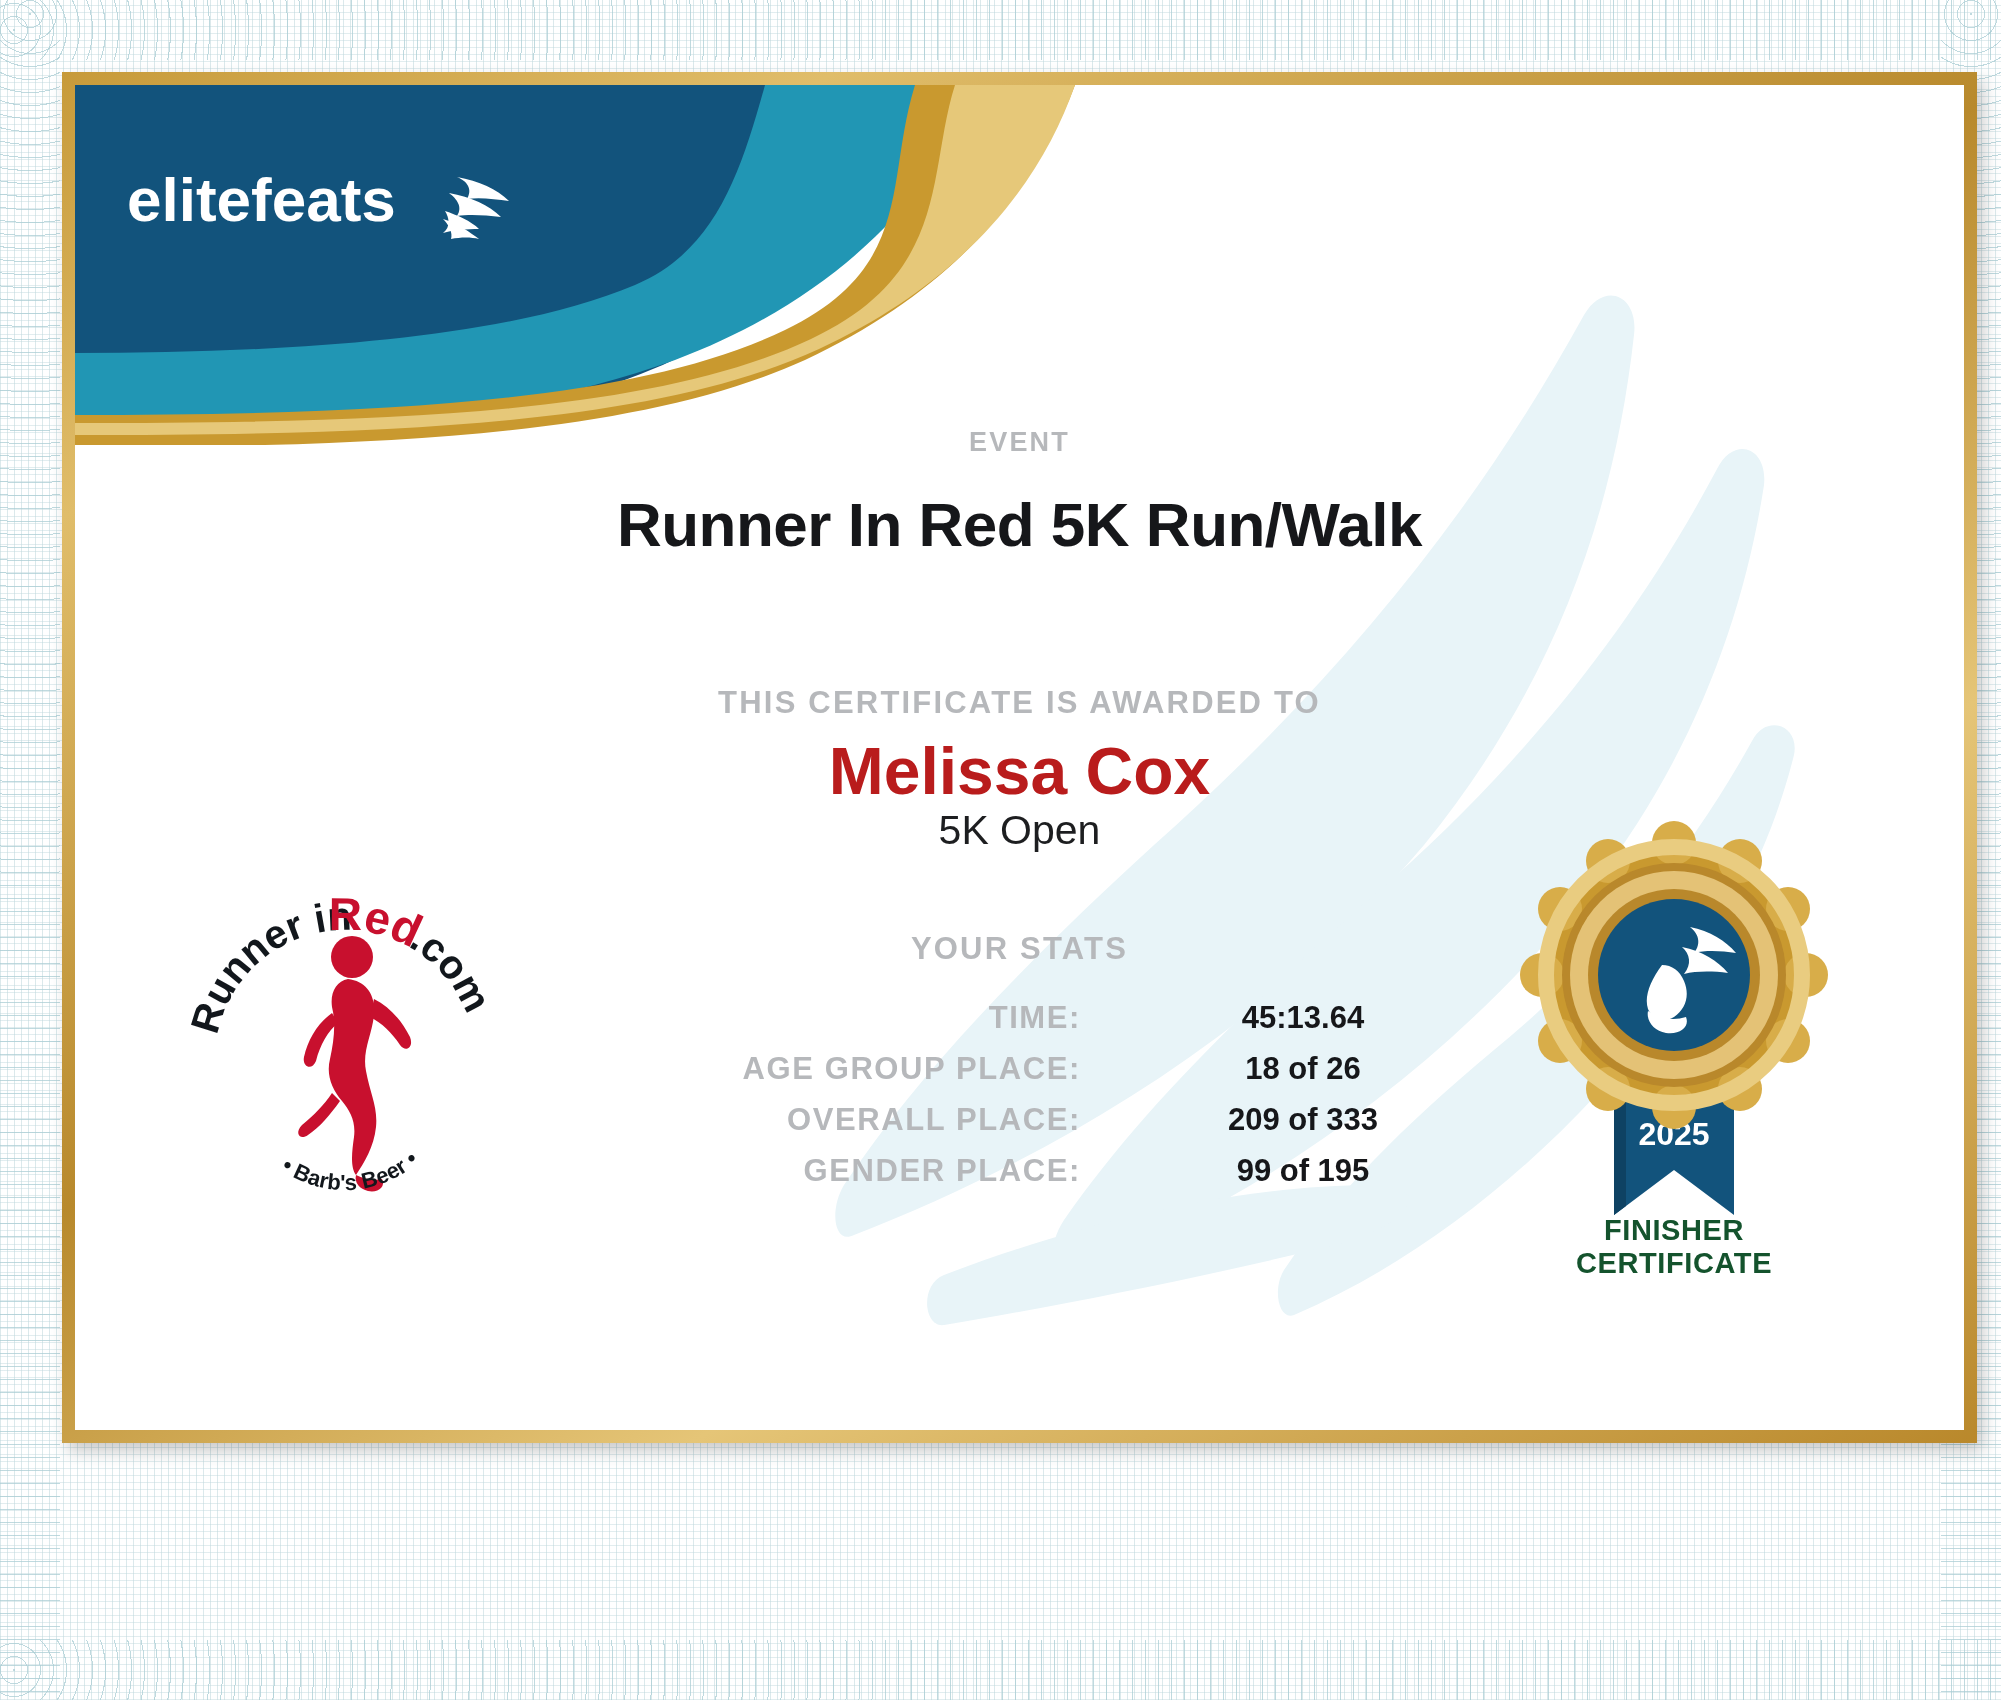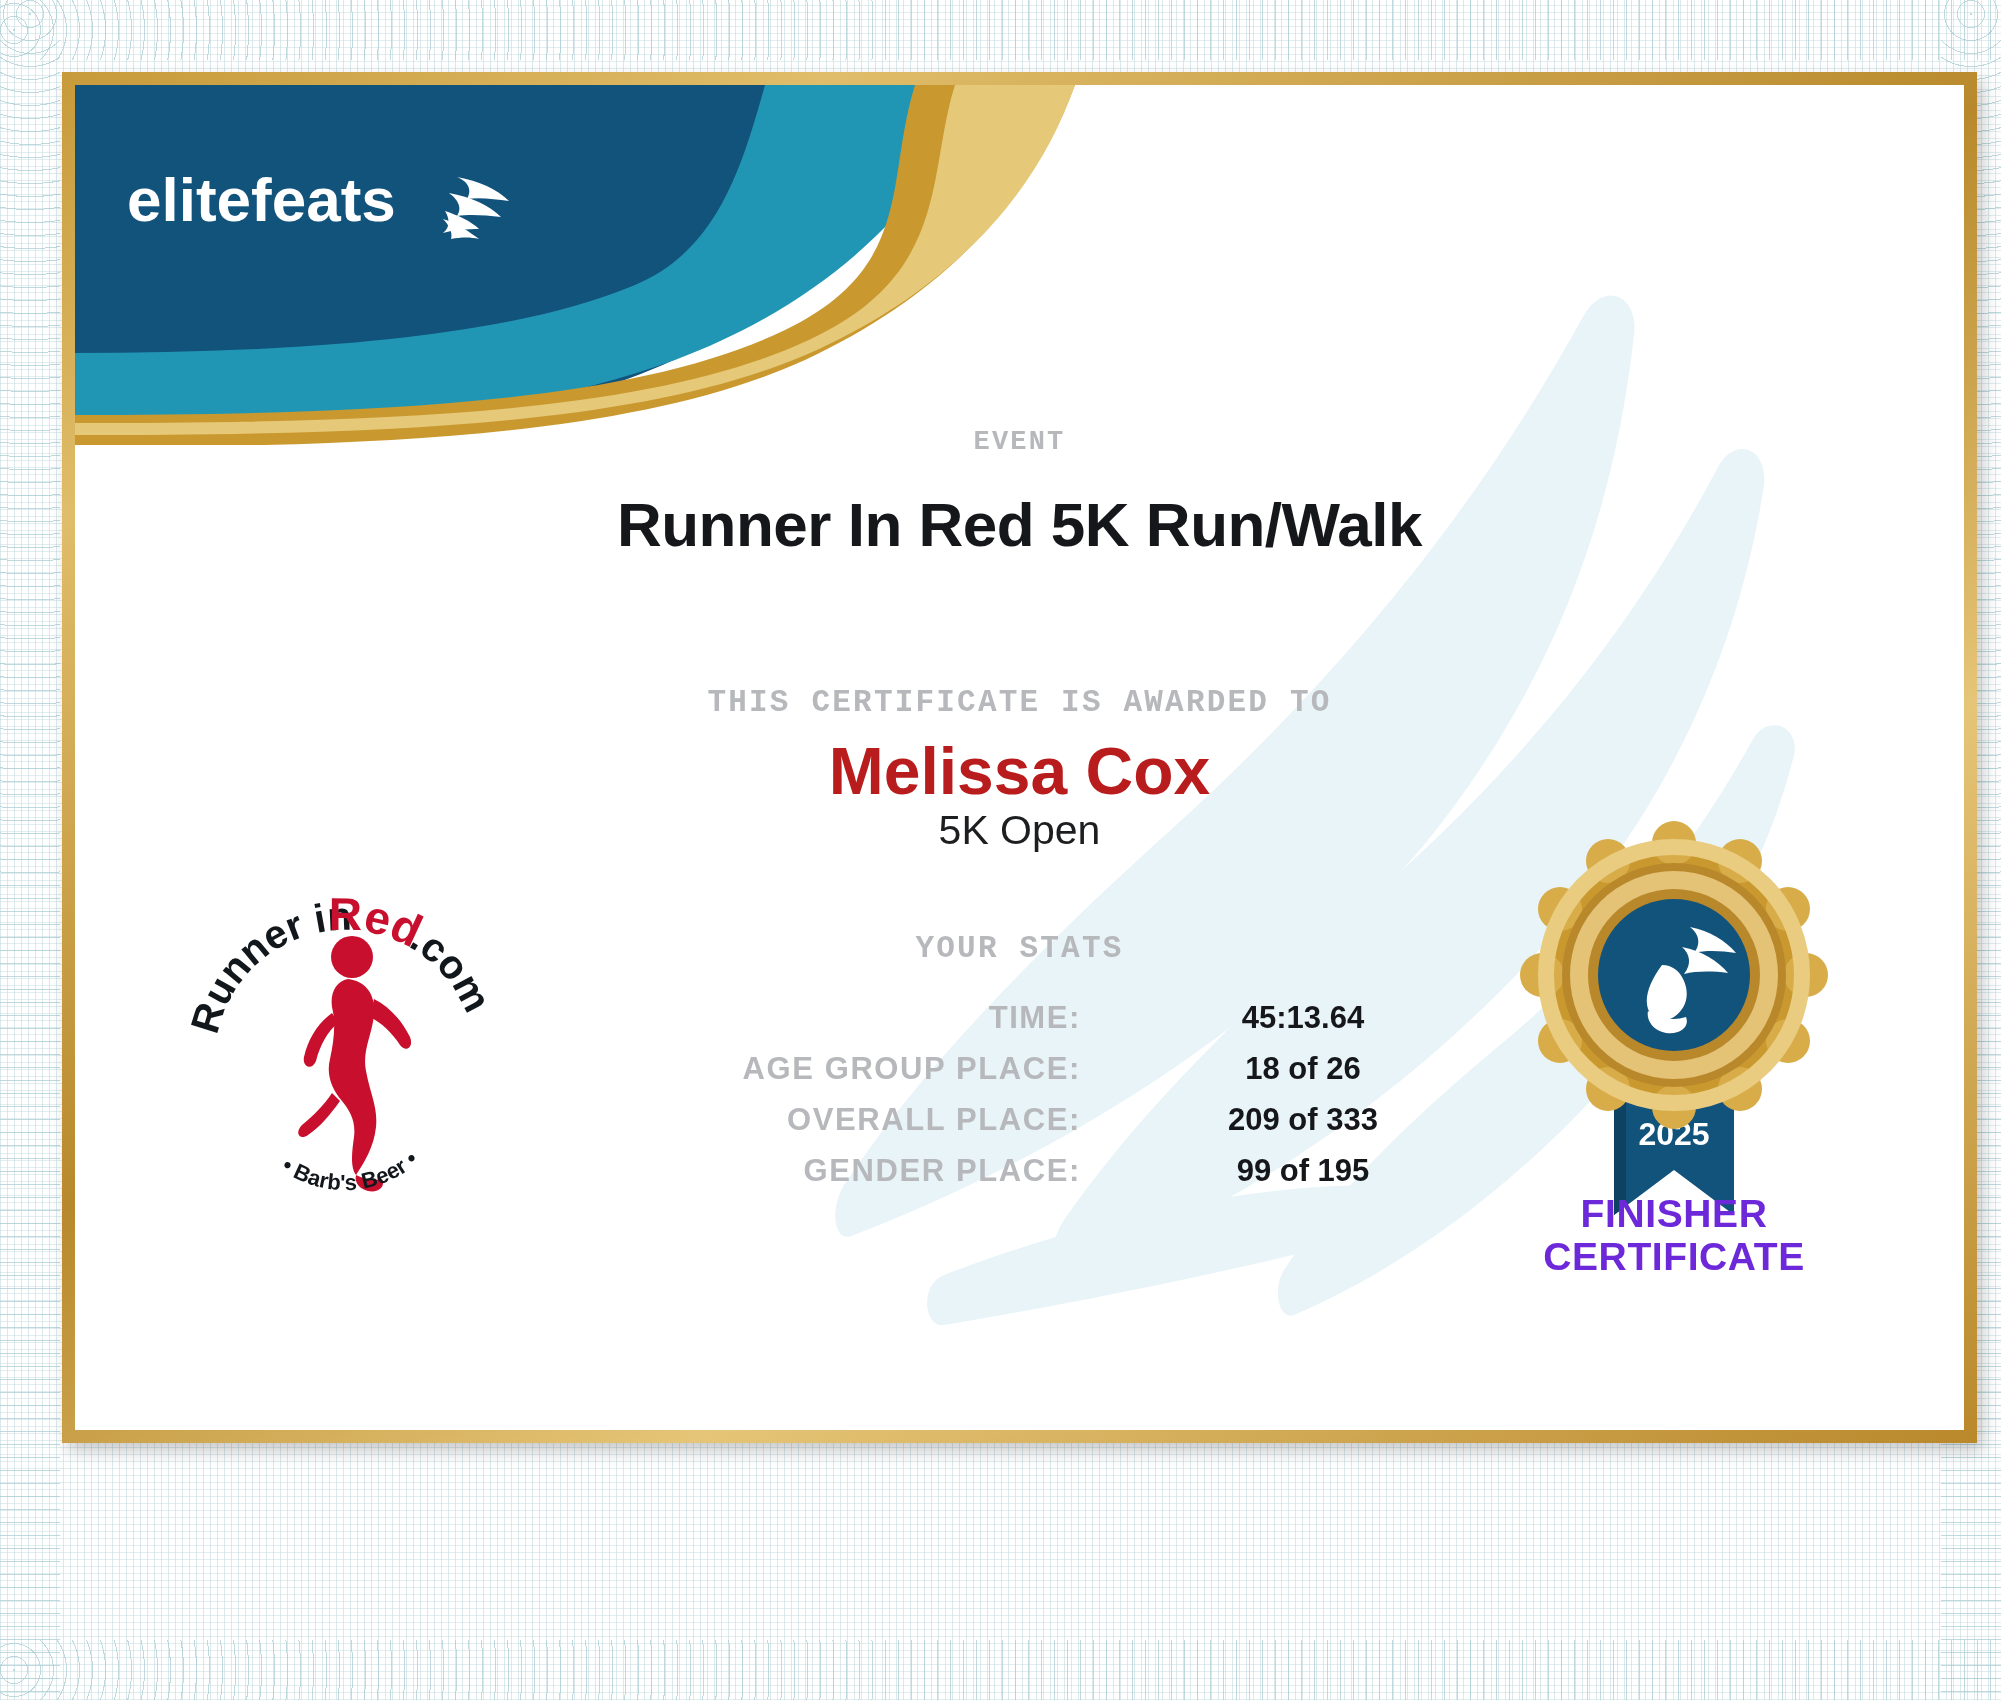--- a/index.html
+++ b/index.html
@@ -76,21 +76,20 @@
   
   .content {
     position: absolute;
     left: 0; right: 0; top: 0;
     text-align: center;
   }
   .lbl {
     color: #b6b8bb;
     letter-spacing: 2.2px;
     font-weight: 700;
-    font-family: Liberation Mono, monospace;
   }
   .event-label { position: absolute; left: 0; right: 0; top: 342px; font-size: 27px; }
   .event-name  {
     position: absolute; left: 0; right: 0; top: 404px;
     font-size: 62px; font-weight: 700; color: #16171a;
     letter-spacing: -0.5px;
   }
   .awarded-label { position: absolute; left: 0; right: 0; top: 600px; font-size: 31px; }
   .recipient {
     position: absolute; left: 0; right: 0; top: 648px;
@@ -141,22 +140,22 @@
   .rosette {
     position: absolute;
     right: 130px; top: 730px;
     width: 320px; height: 470px;
     text-align: center;
   }
   .rosette svg { display: block; }
   .finisher {
     position: absolute;
     left: 0; right: 0; bottom: 6px;
-    color: #6d28d9;
-    font-size: 39px;
+    color: #14532d;
+    font-size: 29px;
     font-weight: 700;
     line-height: 1.12;
     letter-spacing: 0.6px;
   }
 </style>
 </head>
 <body>
 
 <div class="page">
   <div class="guilloche-top"></div>

